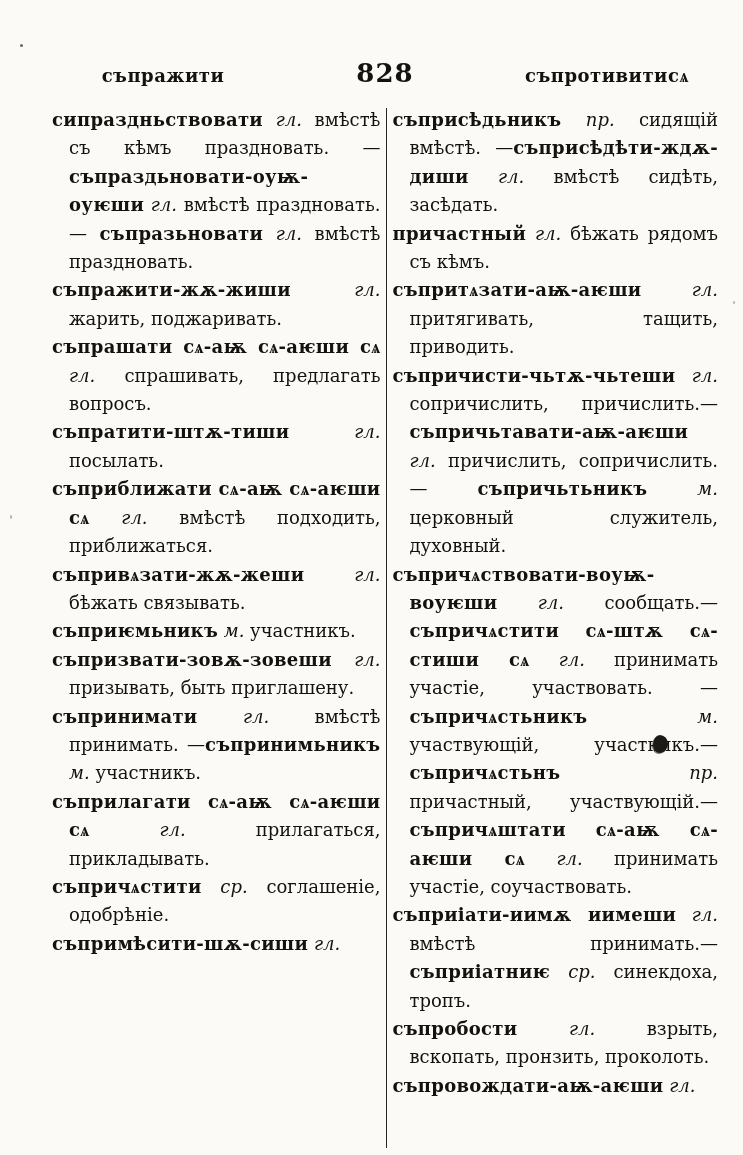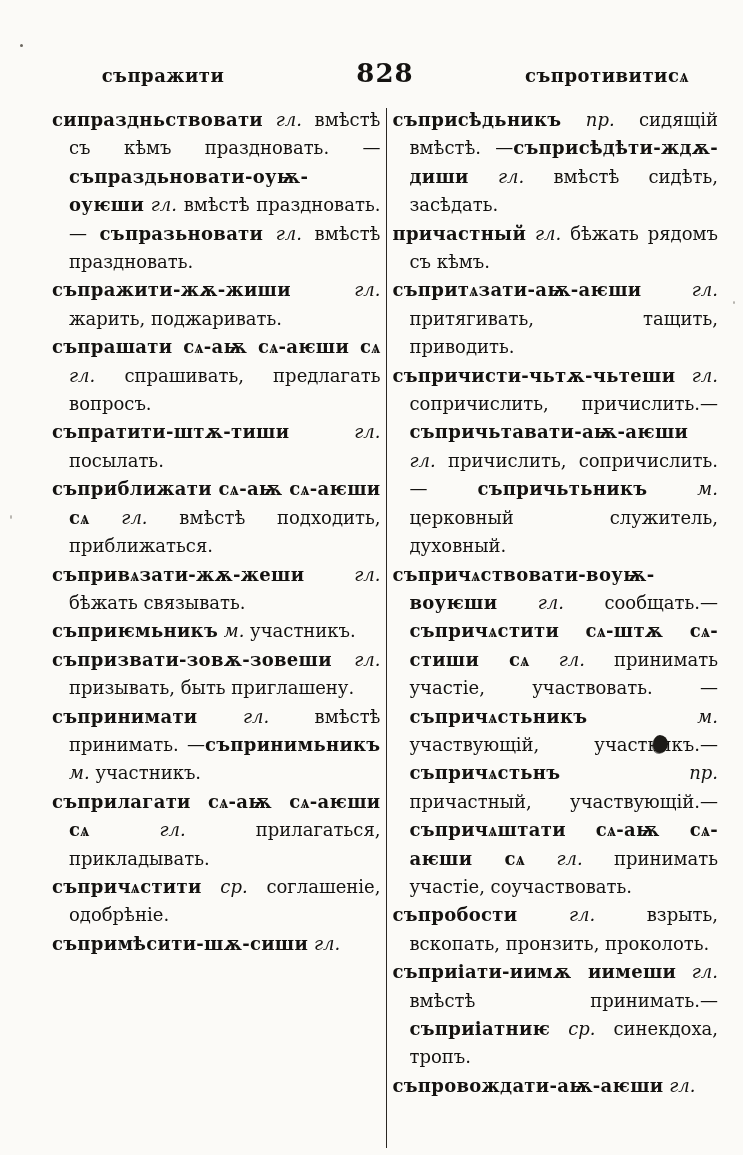--- a/index.html
+++ b/index.html
@@ -104,22 +104,22 @@
         <p class="entry"><span class="hw">съпричѧстити</span><span class="pos"> ср. </span><span class="def">соглашеніе, одобрѣніе.</span></p>
         <p class="entry"><span class="hw">съпримѣсити-шѫ-сиши</span><span class="pos"> гл. </span></p>
       </div>
     <div class="divider"></div>
     <div class="col col-right" id="col-right">
         <p class="entry"><span class="hw">съприсѣдьникъ</span><span class="pos"> пр. </span><span class="def">сидящій вмѣстѣ. —</span><span class="hw">съприсѣдѣти-ждѫ-диши</span><span class="pos"> гл. </span><span class="def">вмѣстѣ сидѣть, засѣдать.</span></p>
         <p class="entry"><span class="hw">причастный</span><span class="pos"> гл. </span><span class="def">бѣжать рядомъ съ кѣмъ.</span></p>
         <p class="entry"><span class="hw">съпритѧзати-аѭ-аѥши</span><span class="pos"> гл. </span><span class="def">притягивать, тащить, приводить.</span></p>
         <p class="entry"><span class="hw">съпричисти-чьтѫ-чьтеши</span><span class="pos"> гл. </span><span class="def">сопричислить, причислить.—</span><span class="hw">съпричьтавати-аѭ-аѥши</span><span class="pos"> гл. </span><span class="def">причислить, сопричислить. — </span><span class="hw">съпричьтьникъ</span><span class="pos"> м. </span><span class="def">церковный служитель, духовный.</span></p>
         <p class="entry"><span class="hw">съпричѧствовати-воуѭ-воуѥши</span><span class="pos"> гл. </span><span class="def">сообщать.—</span><span class="hw">съпричѧстити сѧ-штѫ сѧ-стиши сѧ</span><span class="pos"> гл. </span><span class="def">принимать участіе, участвовать. — </span><span class="hw">съпричѧстьникъ</span><span class="pos"> м. </span><span class="def">участвующій, участникъ.—</span><span class="hw">съпричѧстьнъ</span><span class="pos"> пр. </span><span class="def">причастный, участвующій.—</span><span class="hw">съпричѧштати сѧ-аѭ сѧ-аѥши сѧ</span><span class="pos"> гл. </span><span class="def">принимать участіе, соучаствовать.</span></p>
+        <p class="entry"><span class="hw">съприіати-иимѫ иимеши</span><span class="pos"> гл. </span><span class="def">вмѣстѣ принимать.—</span><span class="hw">съприіатниѥ</span><span class="pos"> ср. </span><span class="def">синекдоха, тропъ.</span></p>
         <p class="entry"><span class="hw">съпробости</span><span class="pos"> гл. </span><span class="def">взрыть, вскопать, пронзить, проколоть.</span></p>
-        <p class="entry"><span class="hw">съприіати-иимѫ иимеши</span><span class="pos"> гл. </span><span class="def">вмѣстѣ принимать.—</span><span class="hw">съприіатниѥ</span><span class="pos"> ср. </span><span class="def">синекдоха, тропъ.</span></p>
         <p class="entry"><span class="hw">съпровождати-аѭ-аѥши</span><span class="pos"> гл. </span></p>
       </div>
   </div>
 
   <div class="ink-blot"></div>
   <div class="speck s1"></div>
   <div class="speck s2"></div>
   <div class="speck s3"></div>
 
 </div>

